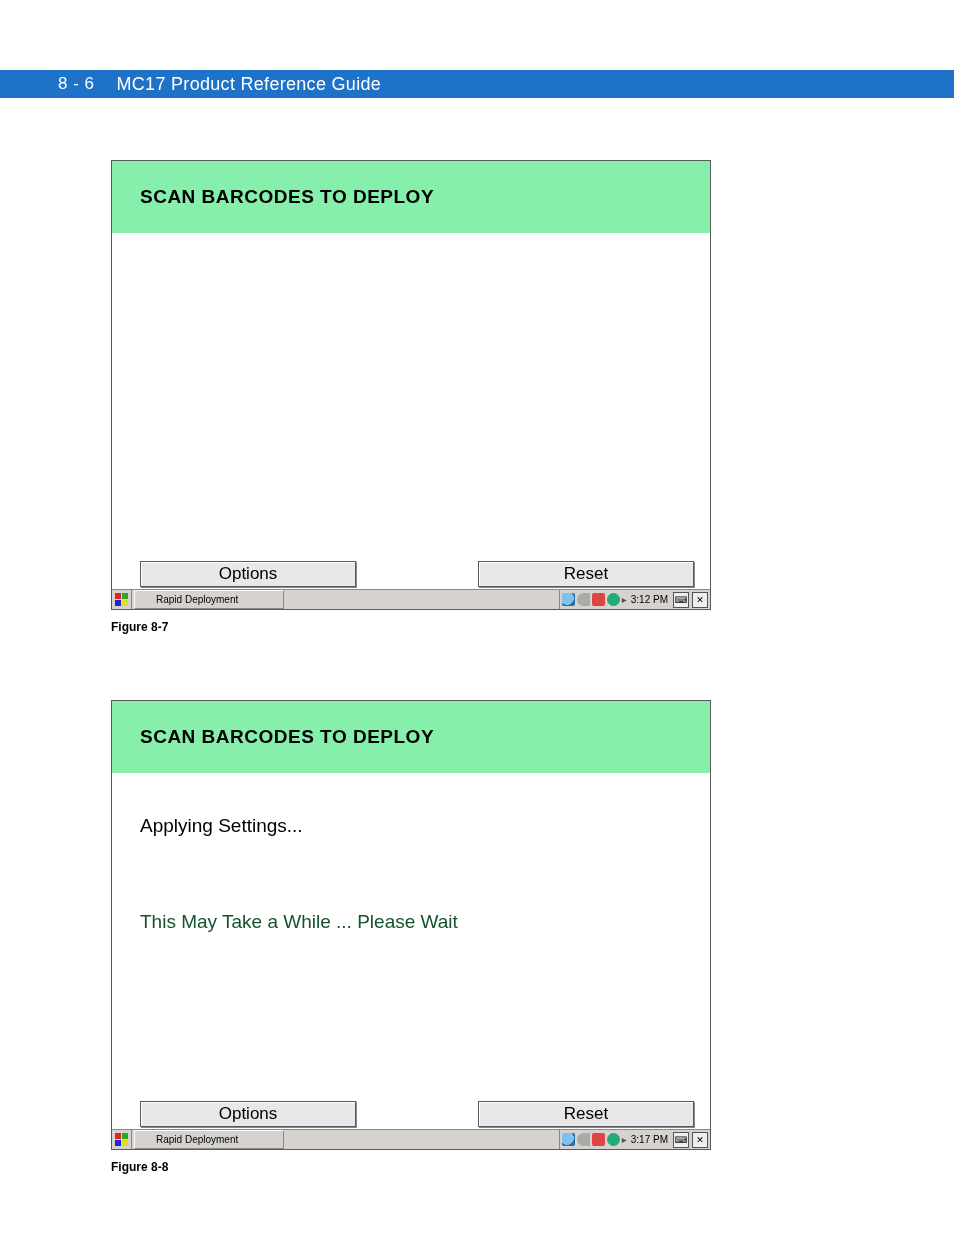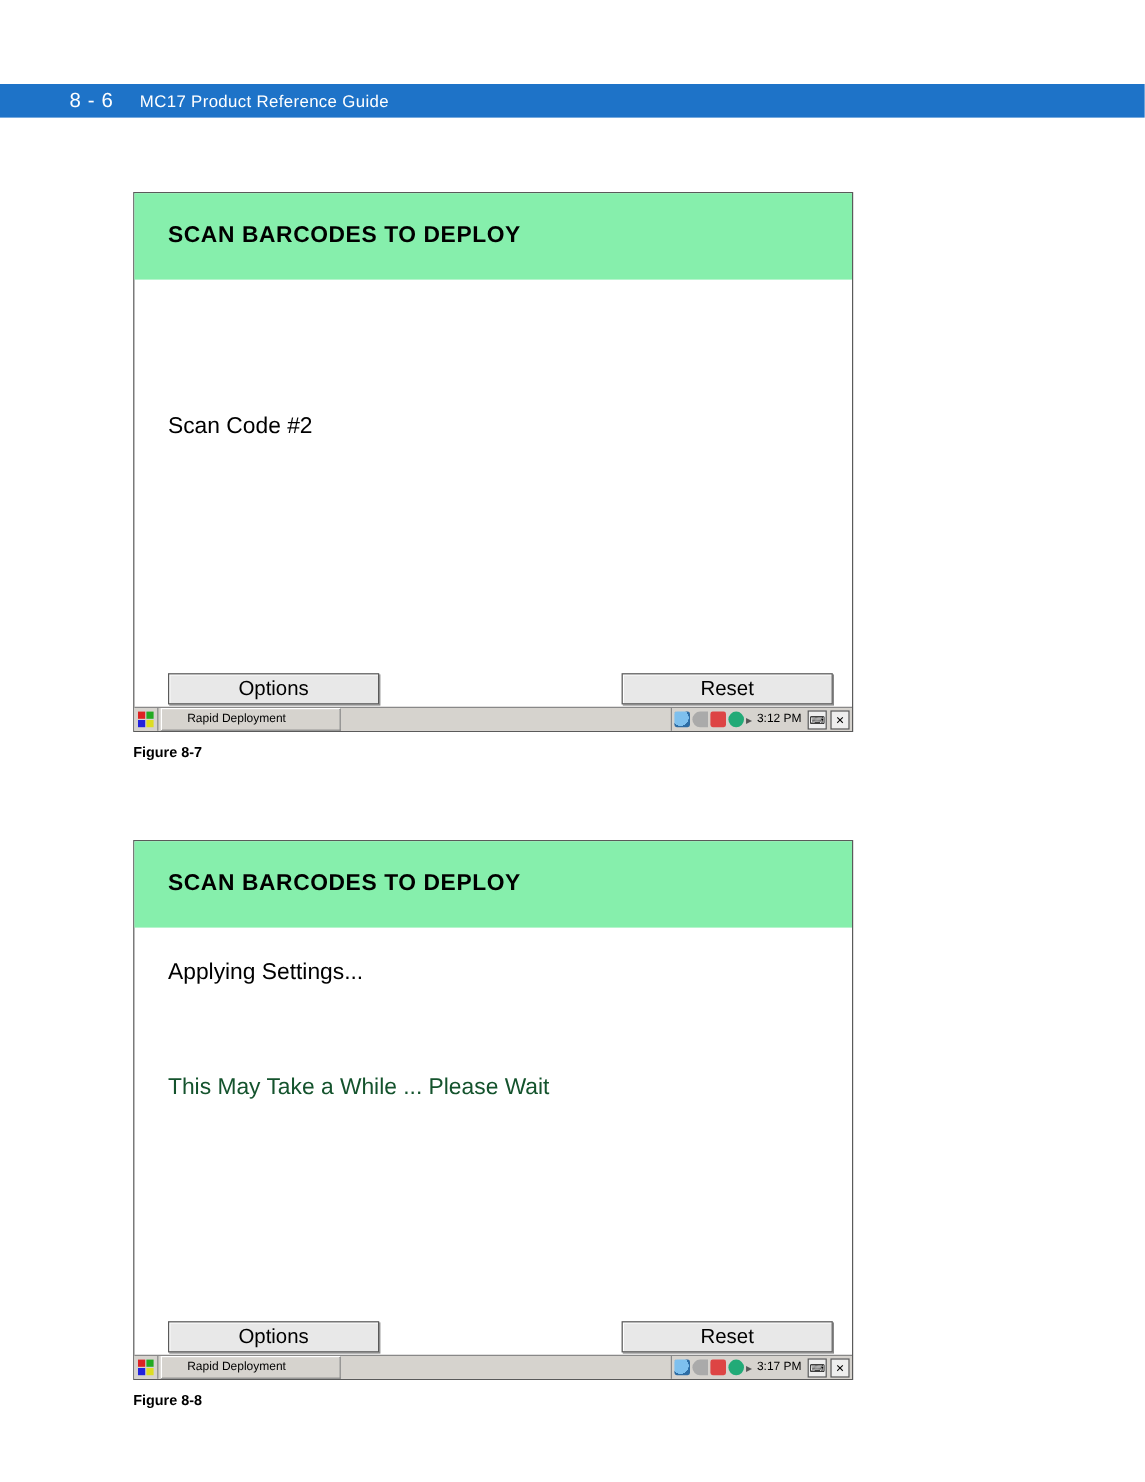--- a/index.html
+++ b/index.html
@@ -4,43 +4,43 @@
 <style>
   * { box-sizing: border-box; margin: 0; padding: 0; }
   html, body { width: 954px; height: 1235px; background: #ffffff; font-family: Arial, Helvetica, sans-serif; }
   .page { width: 954px; height: 1235px; position: relative; background: #fff; }
   .header-bar {
     position: absolute; left: 0; top: 70px; width: 954px; height: 28px;
     background: #1e73c8; display: flex; align-items: center; padding-left: 58px;
     color: #fff;
   }
   .header-pagenum { font-size: 17px; margin-right: 22px; letter-spacing: 0.5px; }
-  .header-title   { font-size: 14px; letter-spacing: 0.3px; }
+  .header-title   { font-size: 18px; letter-spacing: 0.3px; }
 
   .figure-wrap { position: absolute; left: 111px; width: 600px; }
   .fig1 { top: 160px; }
   .fig2 { top: 700px; }
 
   .device-window {
     width: 600px; height: 450px; border: 1px solid #5a5a5a; background: #ffffff;
     position: relative; font-family: "Tahoma", Arial, sans-serif;
   }
   .dw-header {
     width: 100%; height: 72px; background: #86efac; display: flex; align-items: center;
     padding-left: 28px; font-weight: bold; font-size: 19px; color: #000;
     letter-spacing: 0.5px;
   }
   .dw-body { position: absolute; left: 0; right: 0; top: 72px; bottom: 44px; padding: 22px 28px; }
   .dw-body .line1 { font-size: 19px; color: #000; margin-top: 90px; }
-  .fig2 .dw-body .line1 { margin-top: 5px; }
+  .fig2 .dw-body .line1 { margin-top: 20px; }
   .fig2 .dw-body .line2 { font-size: 19px; color: #14532d; margin-top: 74px; }
 
   .dw-buttons { position: absolute; left: 0; right: 0; bottom: 20px; height: 28px; }
   .dw-btn {
-    position: absolute; width: 176px; height: 26px; background: #e8e8e8;
+    position: absolute; width: 216px; height: 26px; background: #e8e8e8;
     border: 1px solid #5a5a5a; box-shadow: inset 1px 1px 0 #fff, 1px 1px 0 #888;
     font-size: 17px; color: #000; text-align: center; line-height: 24px; cursor: default;
   }
   .dw-btn.left  { left: 28px; }
   .dw-btn.right { right: 16px; }
 
   .dw-taskbar {
     position: absolute; left: 0; right: 0; bottom: 0; height: 20px;
     background: #d6d3ce; border-top: 1px solid #888; font-size: 10px;
     display: flex; align-items: stretch;
@@ -85,23 +85,20 @@
 
   <div class="header-bar">
     <span class="header-pagenum">8 - 6</span>
     <span class="header-title">MC17 Product Reference Guide</span>
   </div>
 
   <div class="figure-wrap fig1">
     <div class="device-window">
       <div class="dw-header">
         <span>SCAN BARCODES TO DEPLOY</span>
-      </div>
-      <div class="dw-body">
-        <div class="line1">Scan Code #2</div>
       </div>
       <div class="dw-buttons">
         <div class="dw-btn left">Options</div>
         <div class="dw-btn right">Reset</div>
       </div>
       <div class="dw-taskbar">
         <div class="tb-start">
           <span class="tb-start-flag"><span></span></span>
         </div>
         <div class="tb-task">Rapid Deployment</div>

